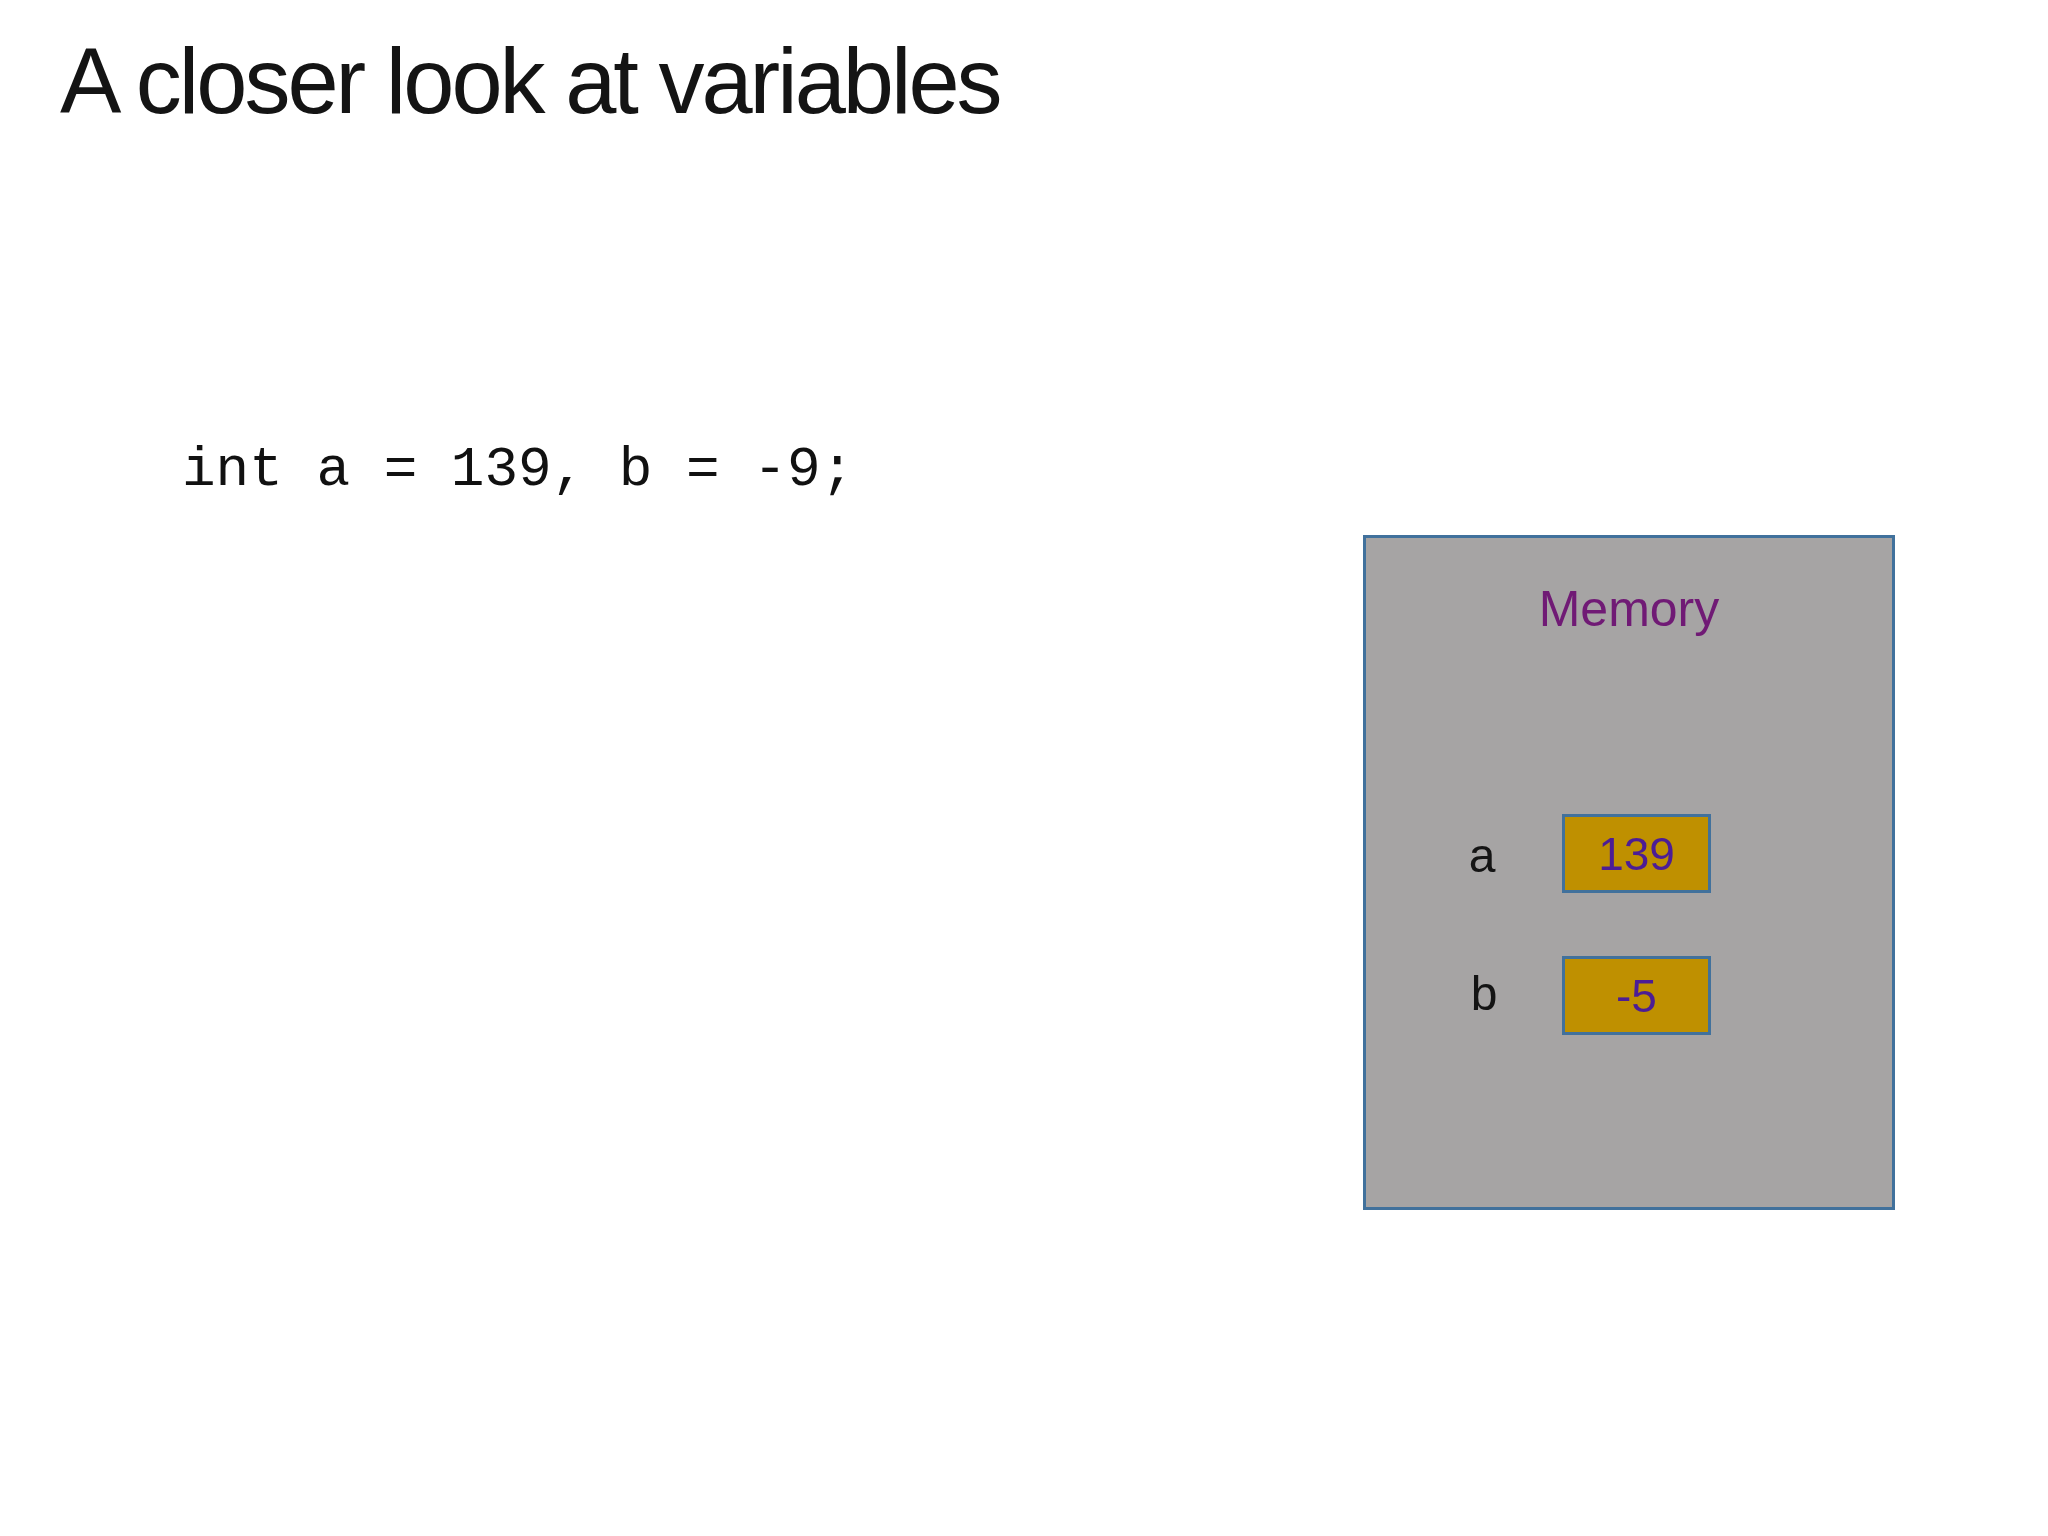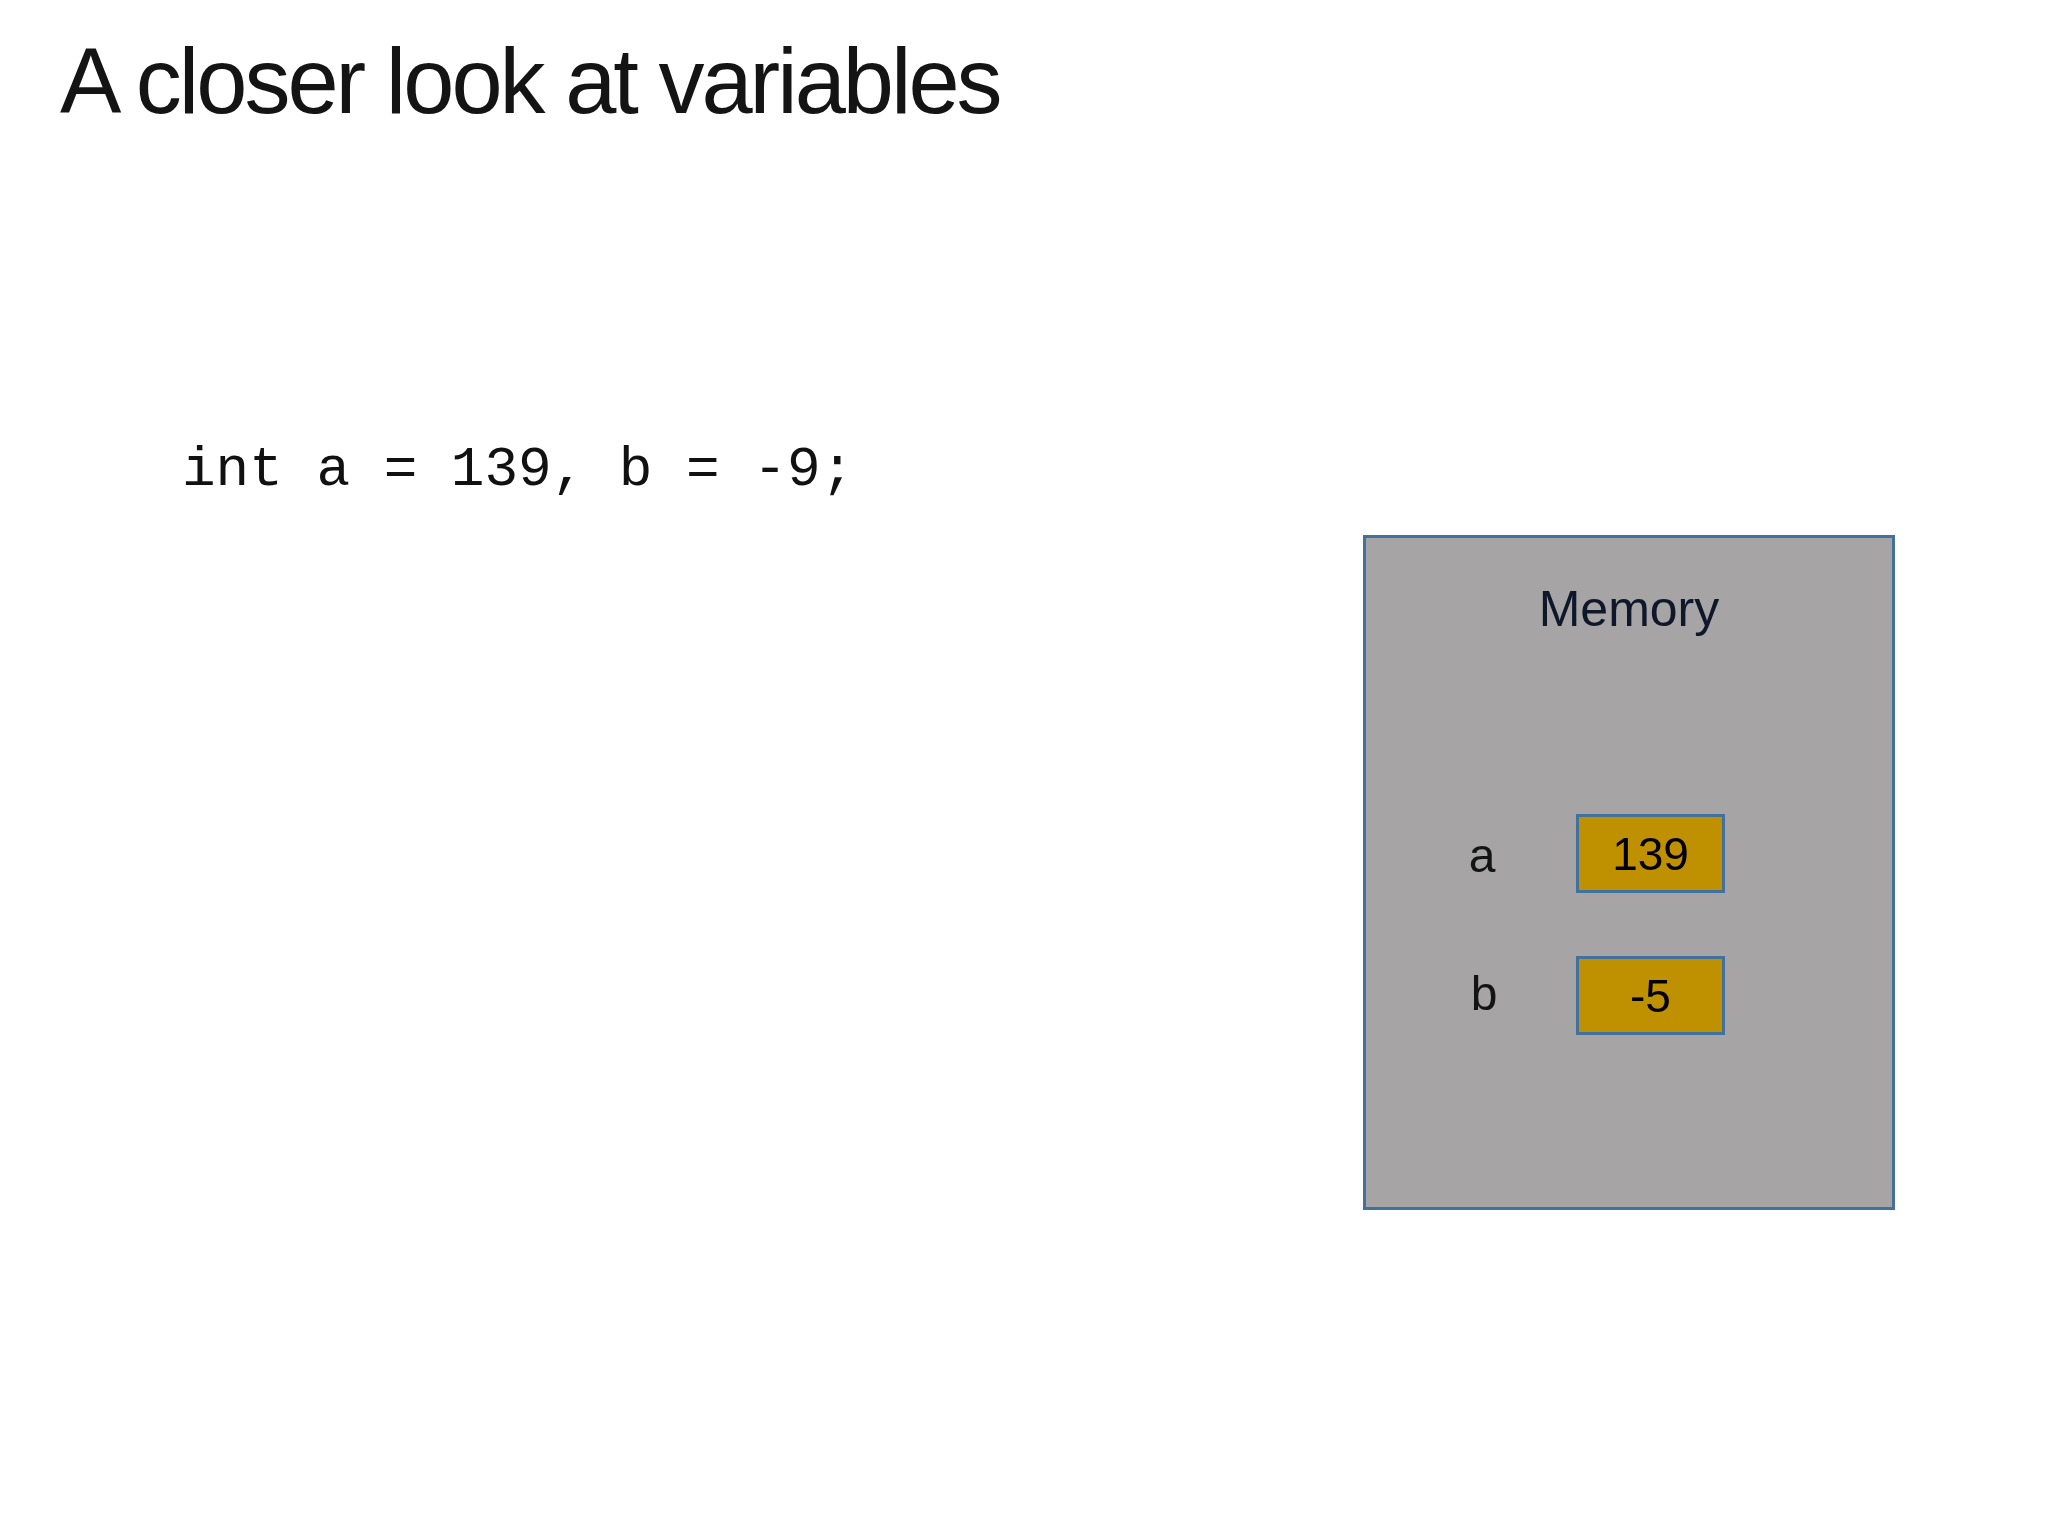--- a/index.html
+++ b/index.html
@@ -46,45 +46,45 @@
     background: #a6a4a4;
     border: 3px solid #41719c;
   }
   .memory-title {
     position: absolute;
     left: 0;
     top: 42px;
     width: 100%;
     text-align: center;
     font-size: 50px;
-    color: #0f172a;
+    color: #701a75;
   }
   .var-label {
     position: absolute;
     width: 60px;
     text-align: center;
     font-size: 48px;
     line-height: 1;
     color: #141414;
   }
   .var-label-a { left: 86px; top: 294px; }
   .var-label-b { left: 88px; top: 432px; }
   .memory-cell {
     position: absolute;
-    left: 210px;
+    left: 196px;
     width: 149px;
     height: 79px;
     box-sizing: border-box;
     background: #bf9000;
     border: 3px solid #41719c;
     display: flex;
     align-items: center;
     justify-content: center;
     font-size: 46px;
-    color: #000000;
+    color: #4c1d95;
   }
   .memory-cell-a { top: 276px; }
   .memory-cell-b { top: 418px; }
 </style>
 </head>
 <body>
 
 <div class="slide">
 
   <div class="slide-title">A closer look at variables</div>

